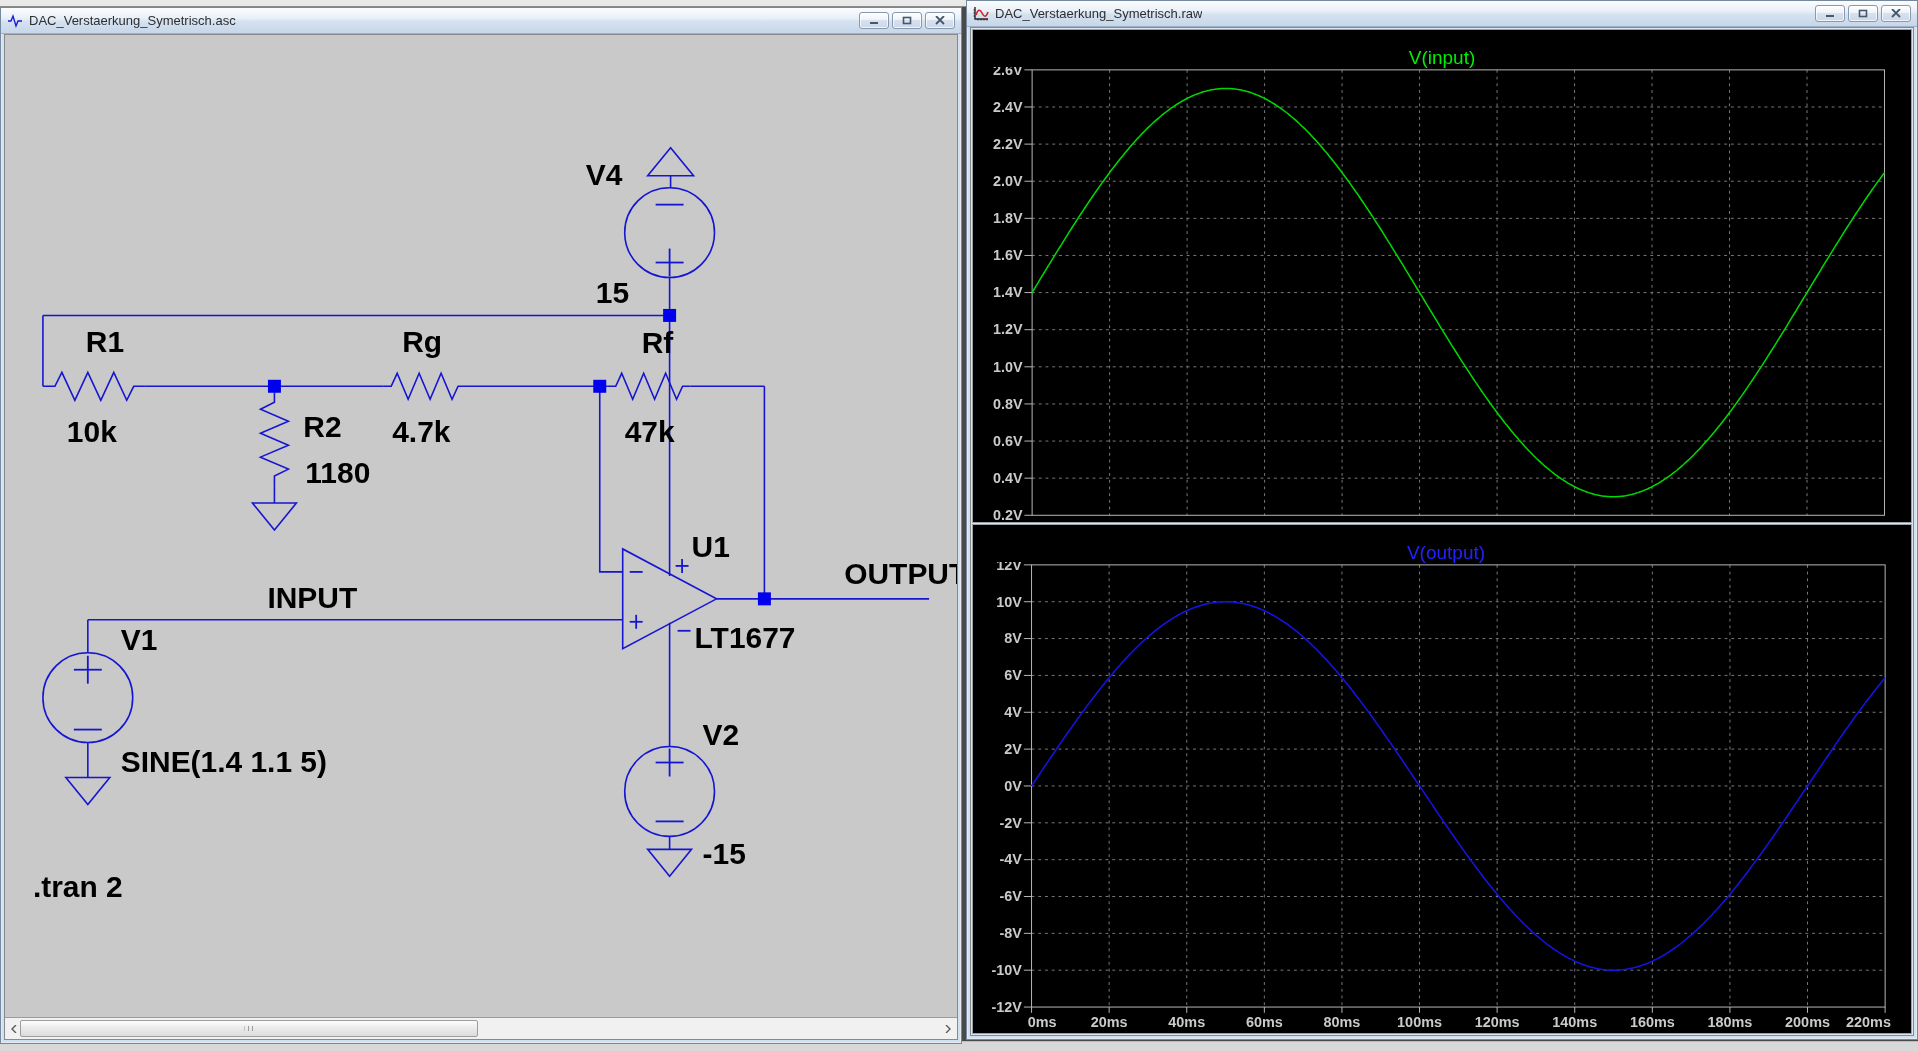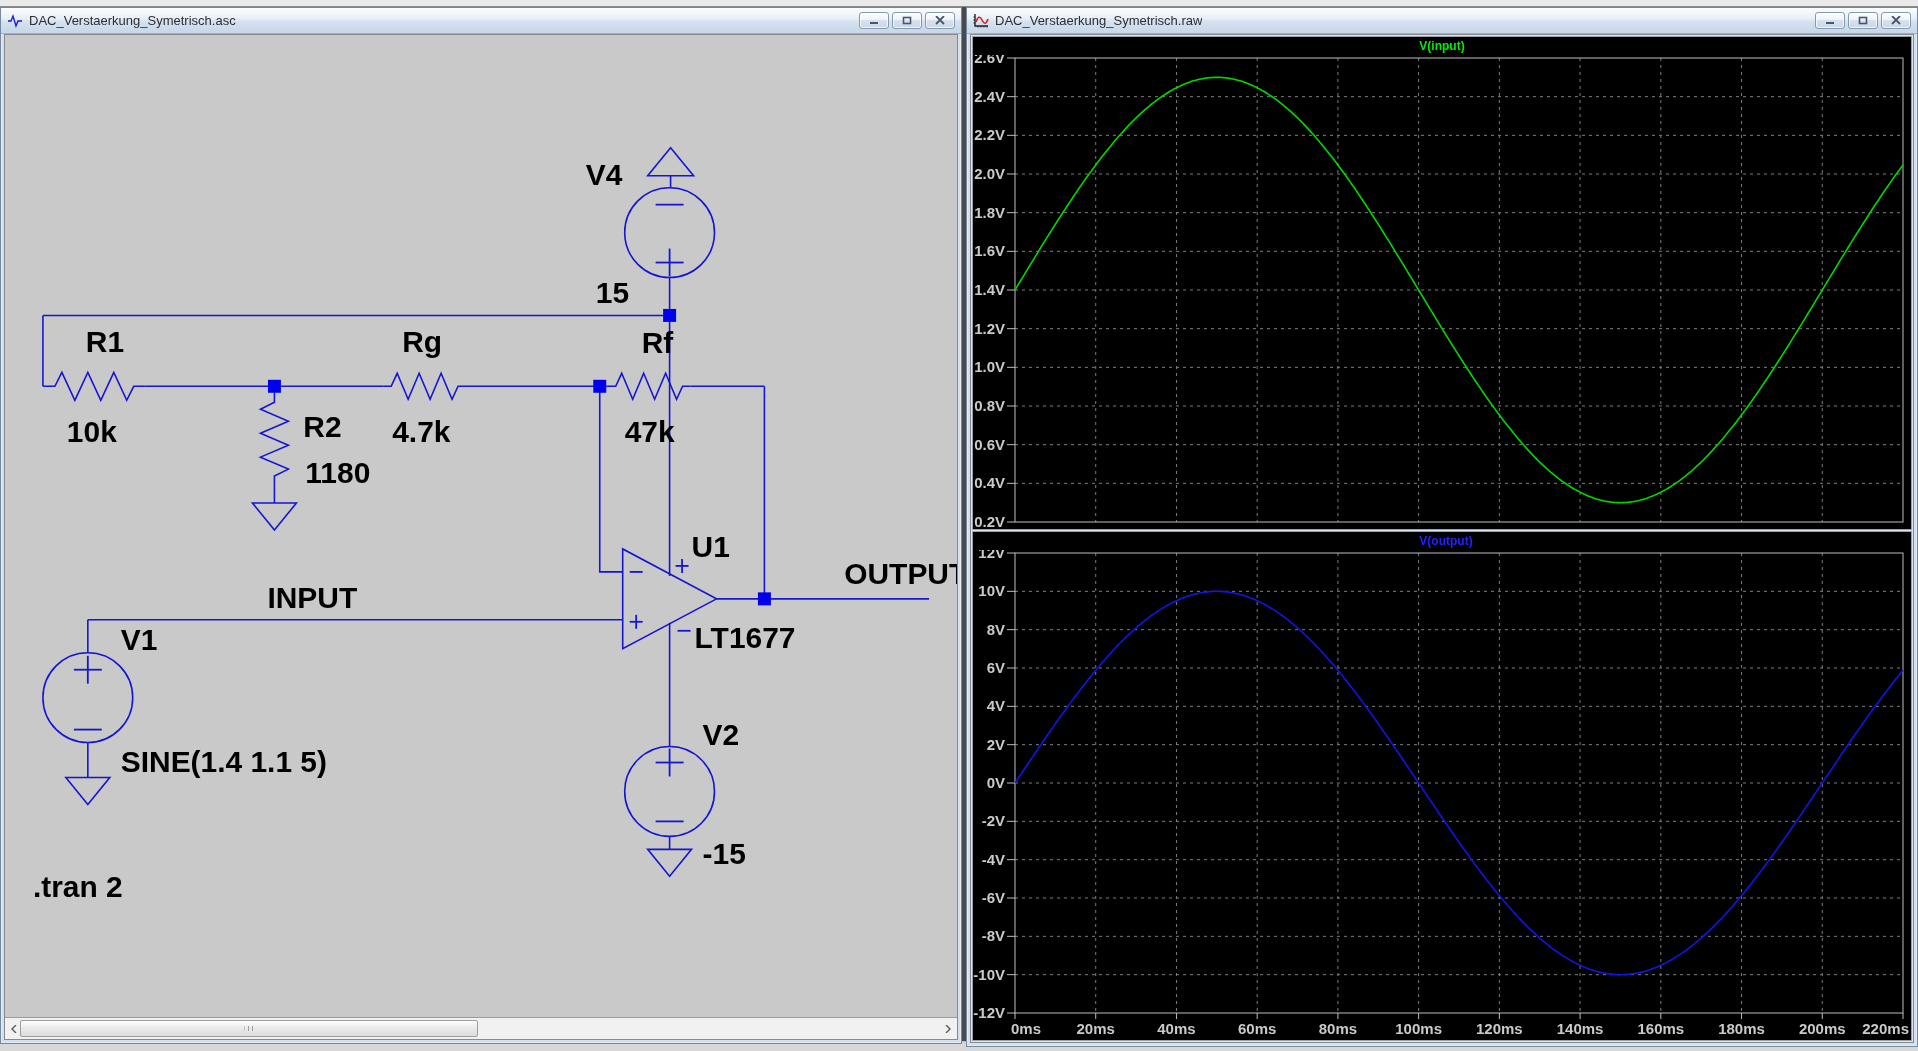--- a/index.html
+++ b/index.html
@@ -8,21 +8,21 @@
   body { background:#4a4a4a; position:relative; }
 
   .top-strip { position:absolute; left:0; top:0; width:1918px; height:7px;
     background:#e9e9e9; border-bottom:1px solid #8a8a8a; }
   .bottom-strip { position:absolute; left:0; top:1041px; width:1918px; height:10px;
     background:#d8d8d8; border-top:1px solid #bcbcbc; }
 
   .window { position:absolute; background:#d3e0ef; border:1px solid #76889d;
     box-shadow:0 0 0 1px rgba(255,255,255,.35) inset; }
   .left-window  { left:0px;   top:7px; width:962px; height:1037px; }
-  .right-window { left:966px; top:7px; width:952px; height:1040px; }
+  .right-window { left:966px; top:0; width:952px; height:1040px; }
 
   .titlebar { height:26px; display:flex; align-items:center; gap:6px; padding:0 6px;
     background:linear-gradient(#fbfdfe,#e9f0f8 40%,#d4e1f0 55%,#c7d7e9);
     border-bottom:1px solid #9fb0c4;text-align:center; }
   .title-text { font-size:13px; color:#2e2e2e; white-space:nowrap; overflow:hidden; }
   .win-buttons { margin-left:auto; display:flex; gap:3px; }
   .winbtn { width:30px; height:17px; border:1px solid #8799af; border-radius:3px;
     background:linear-gradient(#ffffff,#eef3f9 45%,#d7e1ee 50%,#cbd8e8);
     display:flex; align-items:center; justify-content:center;
     box-shadow:inset 0 0 0 1px rgba(255,255,255,.7); }
@@ -50,21 +50,21 @@
     background:repeating-linear-gradient(90deg,#9c9c9c 0 1px,transparent 1px 4px); }
 
   
   .wave-client { background:#dbe6f3; display:flex; flex-direction:column;
     padding:1px; gap:1px; }
   .pane { background:#000; border:1px solid #9aa1a8; display:flex;
     flex-direction:column; overflow:hidden; }
   .pane-0 { flex:0 0 494px; }
   .pane-1 { flex:1 1 auto; }
   .pane-title { height:18px; display:flex; align-items:center; justify-content:center;
-    font-size:12px; font-weight:bold; }
+    font-size:19px; font-weight:normal;margin-top:19px; }
   .plot { flex:1 1 auto; width:100%; display:block; }
 </style>
 </head>
 <body>
 
 <div>
   <div class="top-strip"></div>
   <div class="bottom-strip"></div>
 
   <section class="window left-window">

